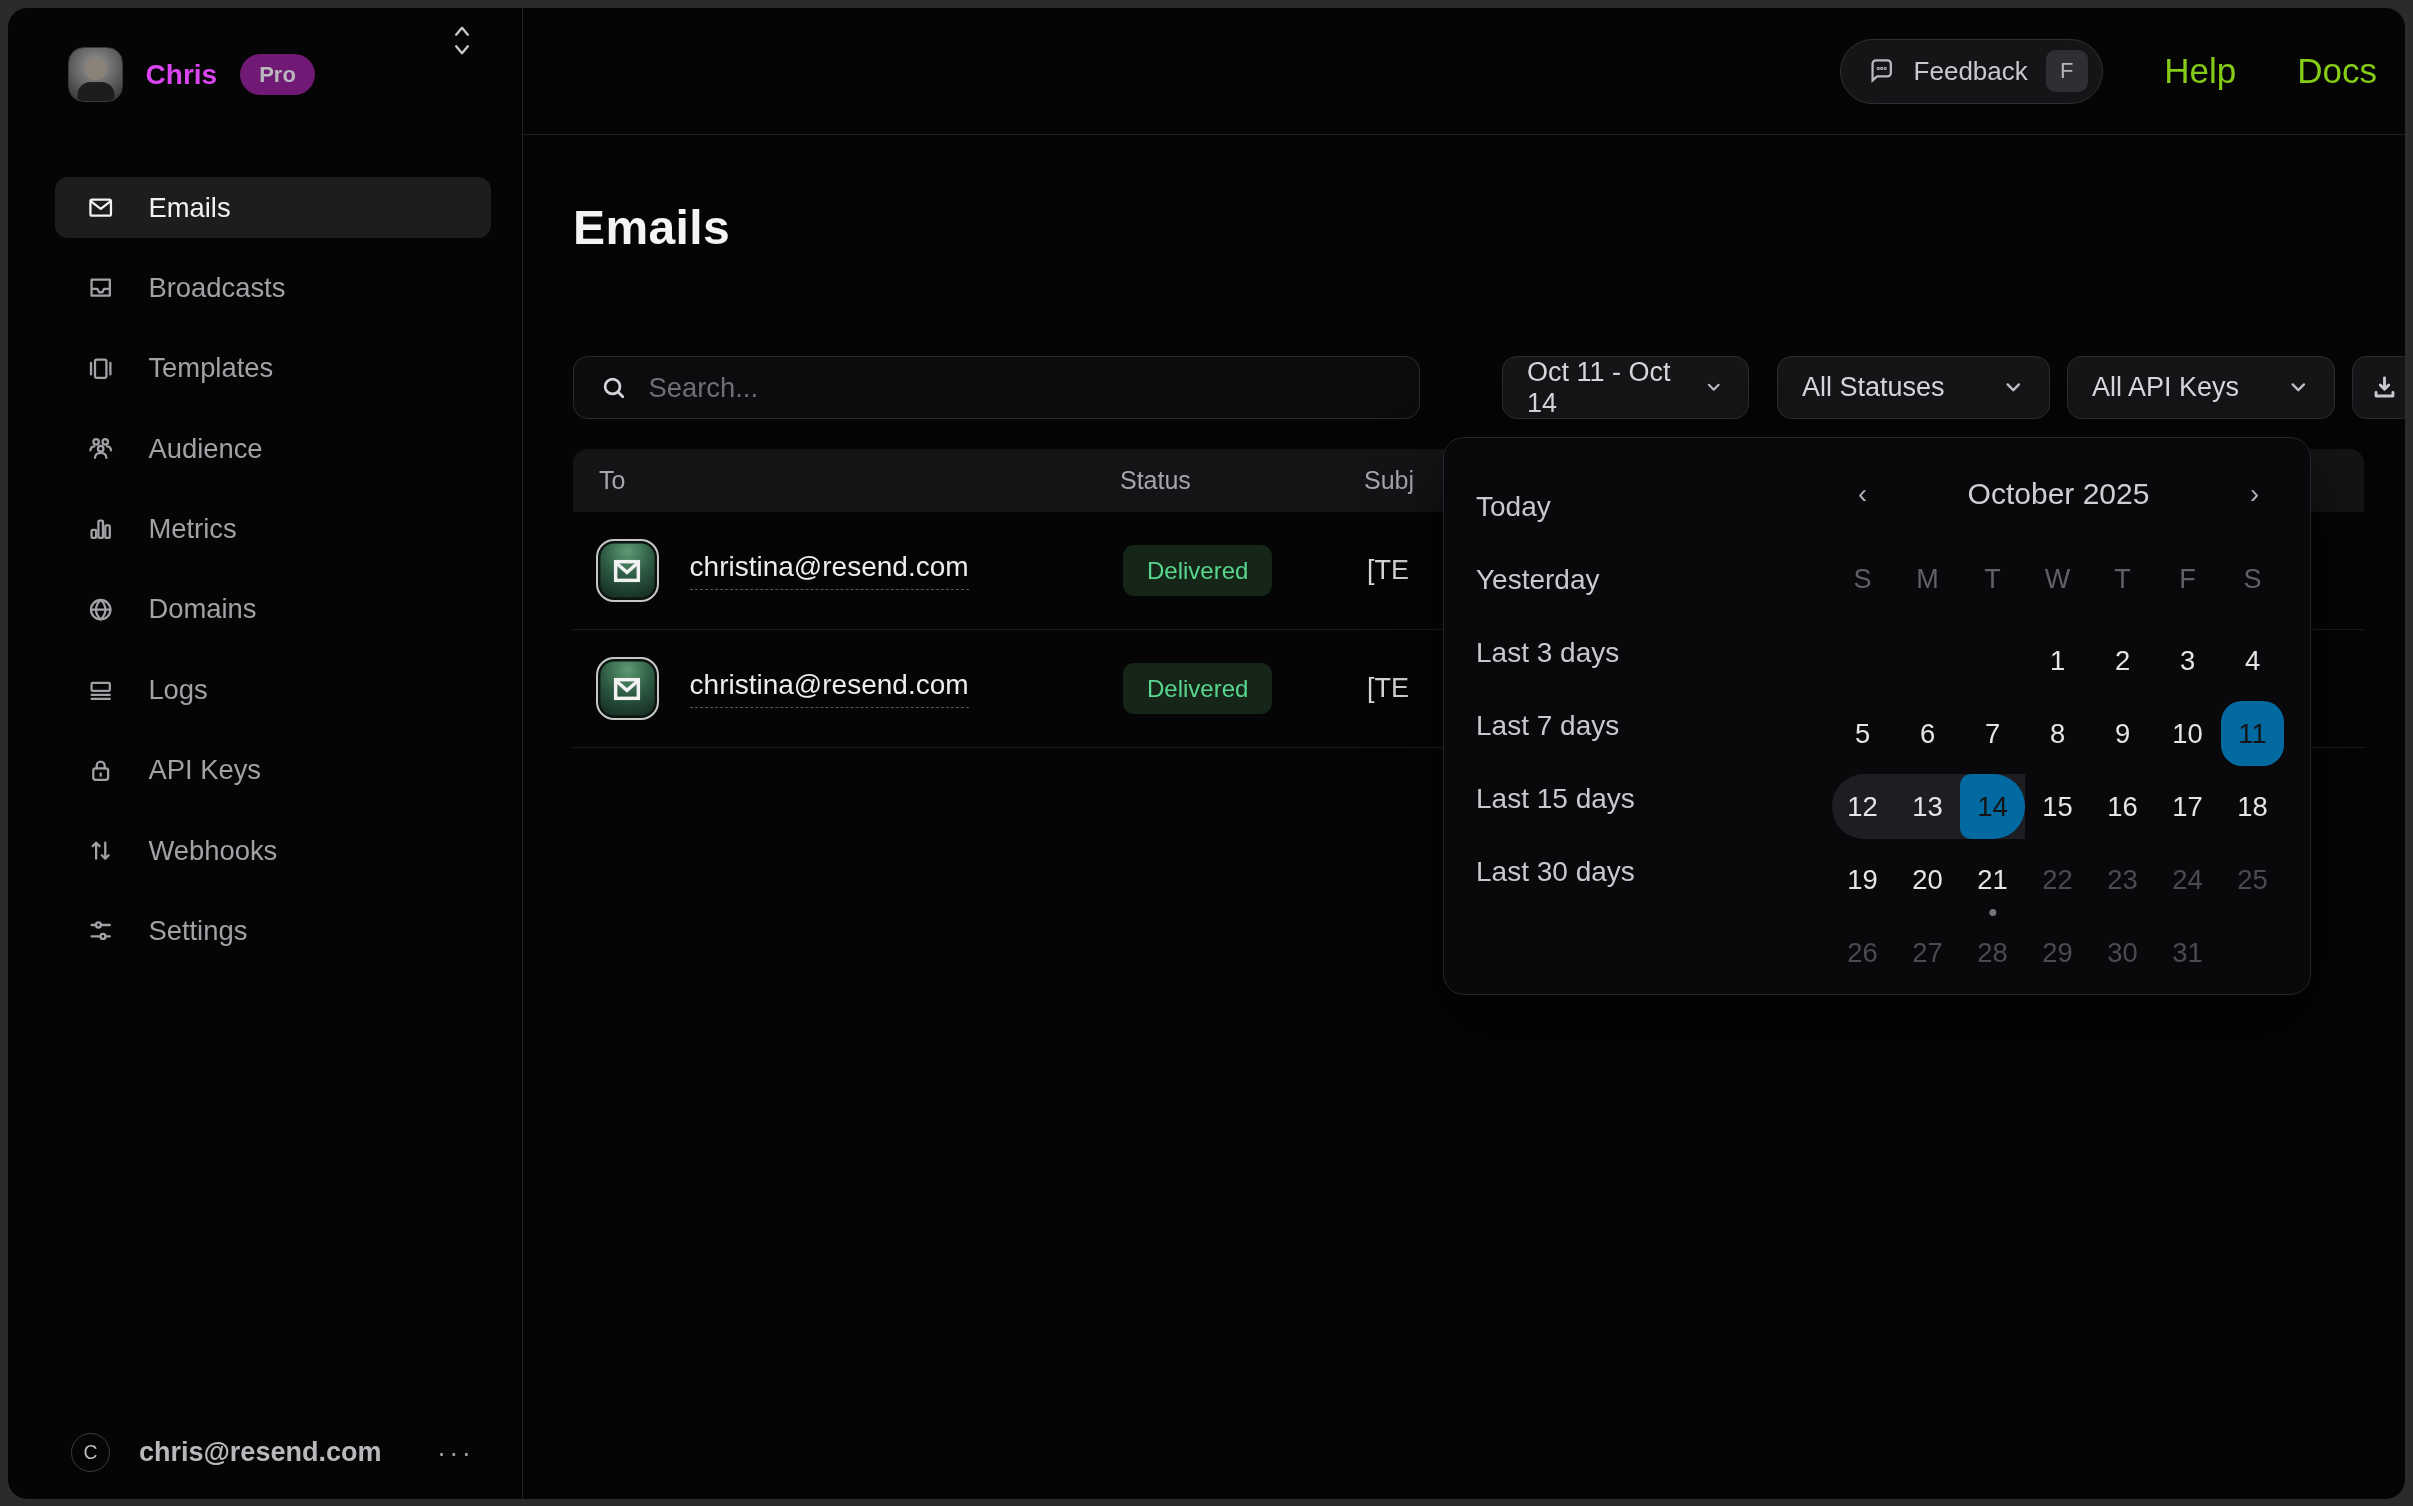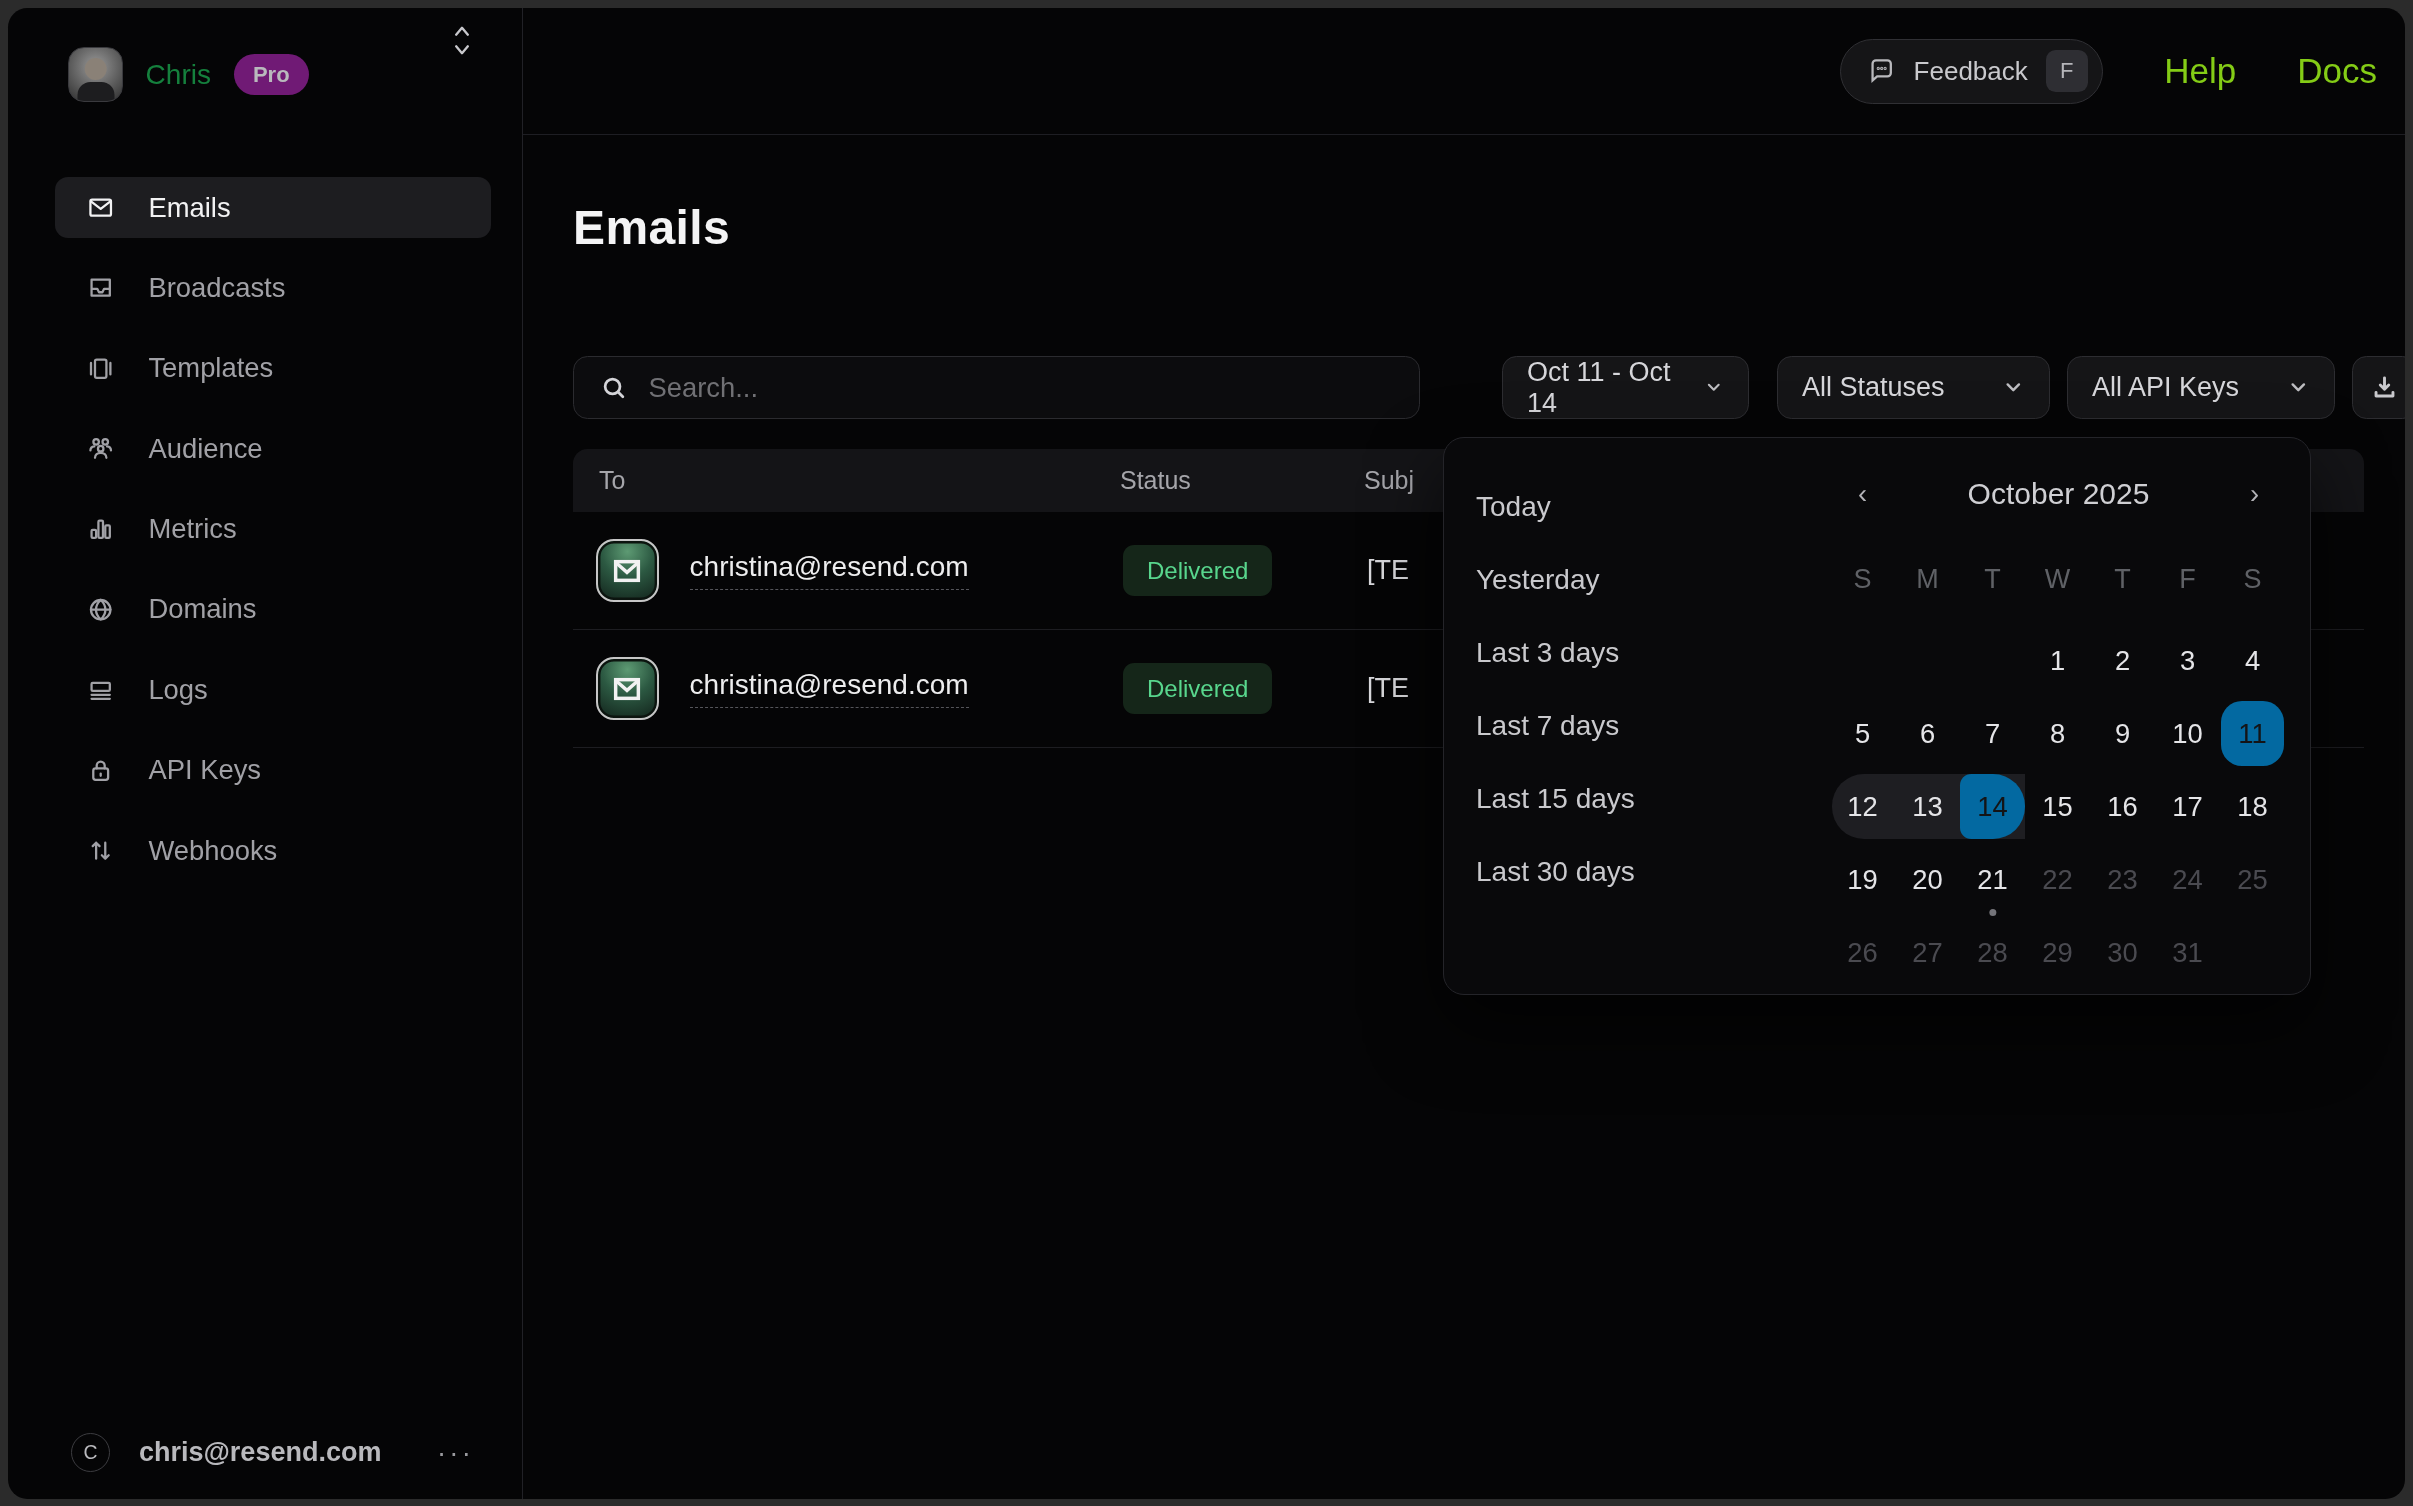--- a/index.html
+++ b/index.html
@@ -8,21 +8,21 @@
 
   
   .sidebar { position:absolute; left:0; top:0; bottom:0; width:515px; border-right:0.8px solid #212126; }
   .user-chip { position:absolute; left:60px; top:39px; display:flex; align-items:center; gap:22.6px; }
   .avatar-photo { width:55px; height:55px; border-radius:16px; border:1.6px solid #3a3a3e;
       background:radial-gradient(circle at 50% 35%, #9a9a9a 0%, #6e6e6e 40%, #2e2e2e 100%); position:relative; overflow:hidden; }
   .avatar-photo::after{ content:''; position:absolute; left:50%; bottom:-4.8px; transform:translateX(-50%);
       width:37px; height:24px; border-radius:13px 13px 0 0; background:#1d1d1f; }
   .avatar-photo::before{ content:''; position:absolute; left:50%; top:9.7px; transform:translateX(-50%);
       width:22.6px; height:22.6px; border-radius:50%; background:#8a8177; }
-  .user-name { font-size:28px; font-weight:400; color:#15803d; }
+  .user-name { font-size:28px; font-weight:700; color:#d946ef; }
   .plan-pill { background:#701a75; color:#b9b9bd; font-size:22px; font-weight:700; padding:7.3px 19.4px; border-radius:806px; }
   .user-caret { position:absolute; left:442px; top:13px; color:#c8c8cc; }
   .nav { position:absolute; left:47px; top:169px; width:436px; }
   .nav-item { display:flex; align-items:center; gap:34px; height:61px; margin-bottom:19.4px;
       padding-left:32px; border-radius:13px; color:#a1a1a6; font-size:27.4px; cursor:pointer; }
   .nav-item.active { background:#1d1d20; color:#f2f2f3; }
   .nav-item svg { width:27.4px; height:27.4px; stroke:currentColor; fill:none; stroke-width:2; stroke-linecap:round; stroke-linejoin:round; flex:none; }
   .side-footer { position:absolute; left:0; right:0; bottom:0; height:77px; display:flex; align-items:center; padding:0 48px 16px 63px; }
   .footer-avatar { width:39px; height:39px; border-radius:50%; border:1.6px solid #3c3c40; color:#b9b9bd;
       font-size:19.4px; display:flex; align-items:center; justify-content:center; margin-right:29px; }
@@ -172,20 +172,28 @@
             <path d="M8.5 10 V7.5 a3.5 3.5 0 0 1 7 0 V10 M12 14.5 v2"></path>
           </svg>
         <span>API Keys</span>
       </div>
       <div class="nav-item">
         <svg viewBox="0 0 24 24">
             <path d="M8 19 V5 M5 8 L8 5 L11 8 M16 5 V19 M13 16 L16 19 L19 16"></path>
           </svg>
         <span>Webhooks</span>
       </div>
+      <div class="nav-item">
+        <svg viewBox="0 0 24 24">
+            <path d="M4 7 h4 M12 7 h8 M4 17 h8 M16 17 h4"></path>
+            <circle cx="10" cy="7" r="2.2"></circle>
+            <circle cx="14" cy="17" r="2.2"></circle>
+          </svg>
+        <span>Settings</span>
+      </div>
     </nav>
 
     <div class="side-footer">
       <div class="footer-avatar">C</div>
       <div class="footer-email">chris@resend.com</div>
       <div class="footer-dots">···</div>
     </div>
   </aside>
 
   <section class="main">

